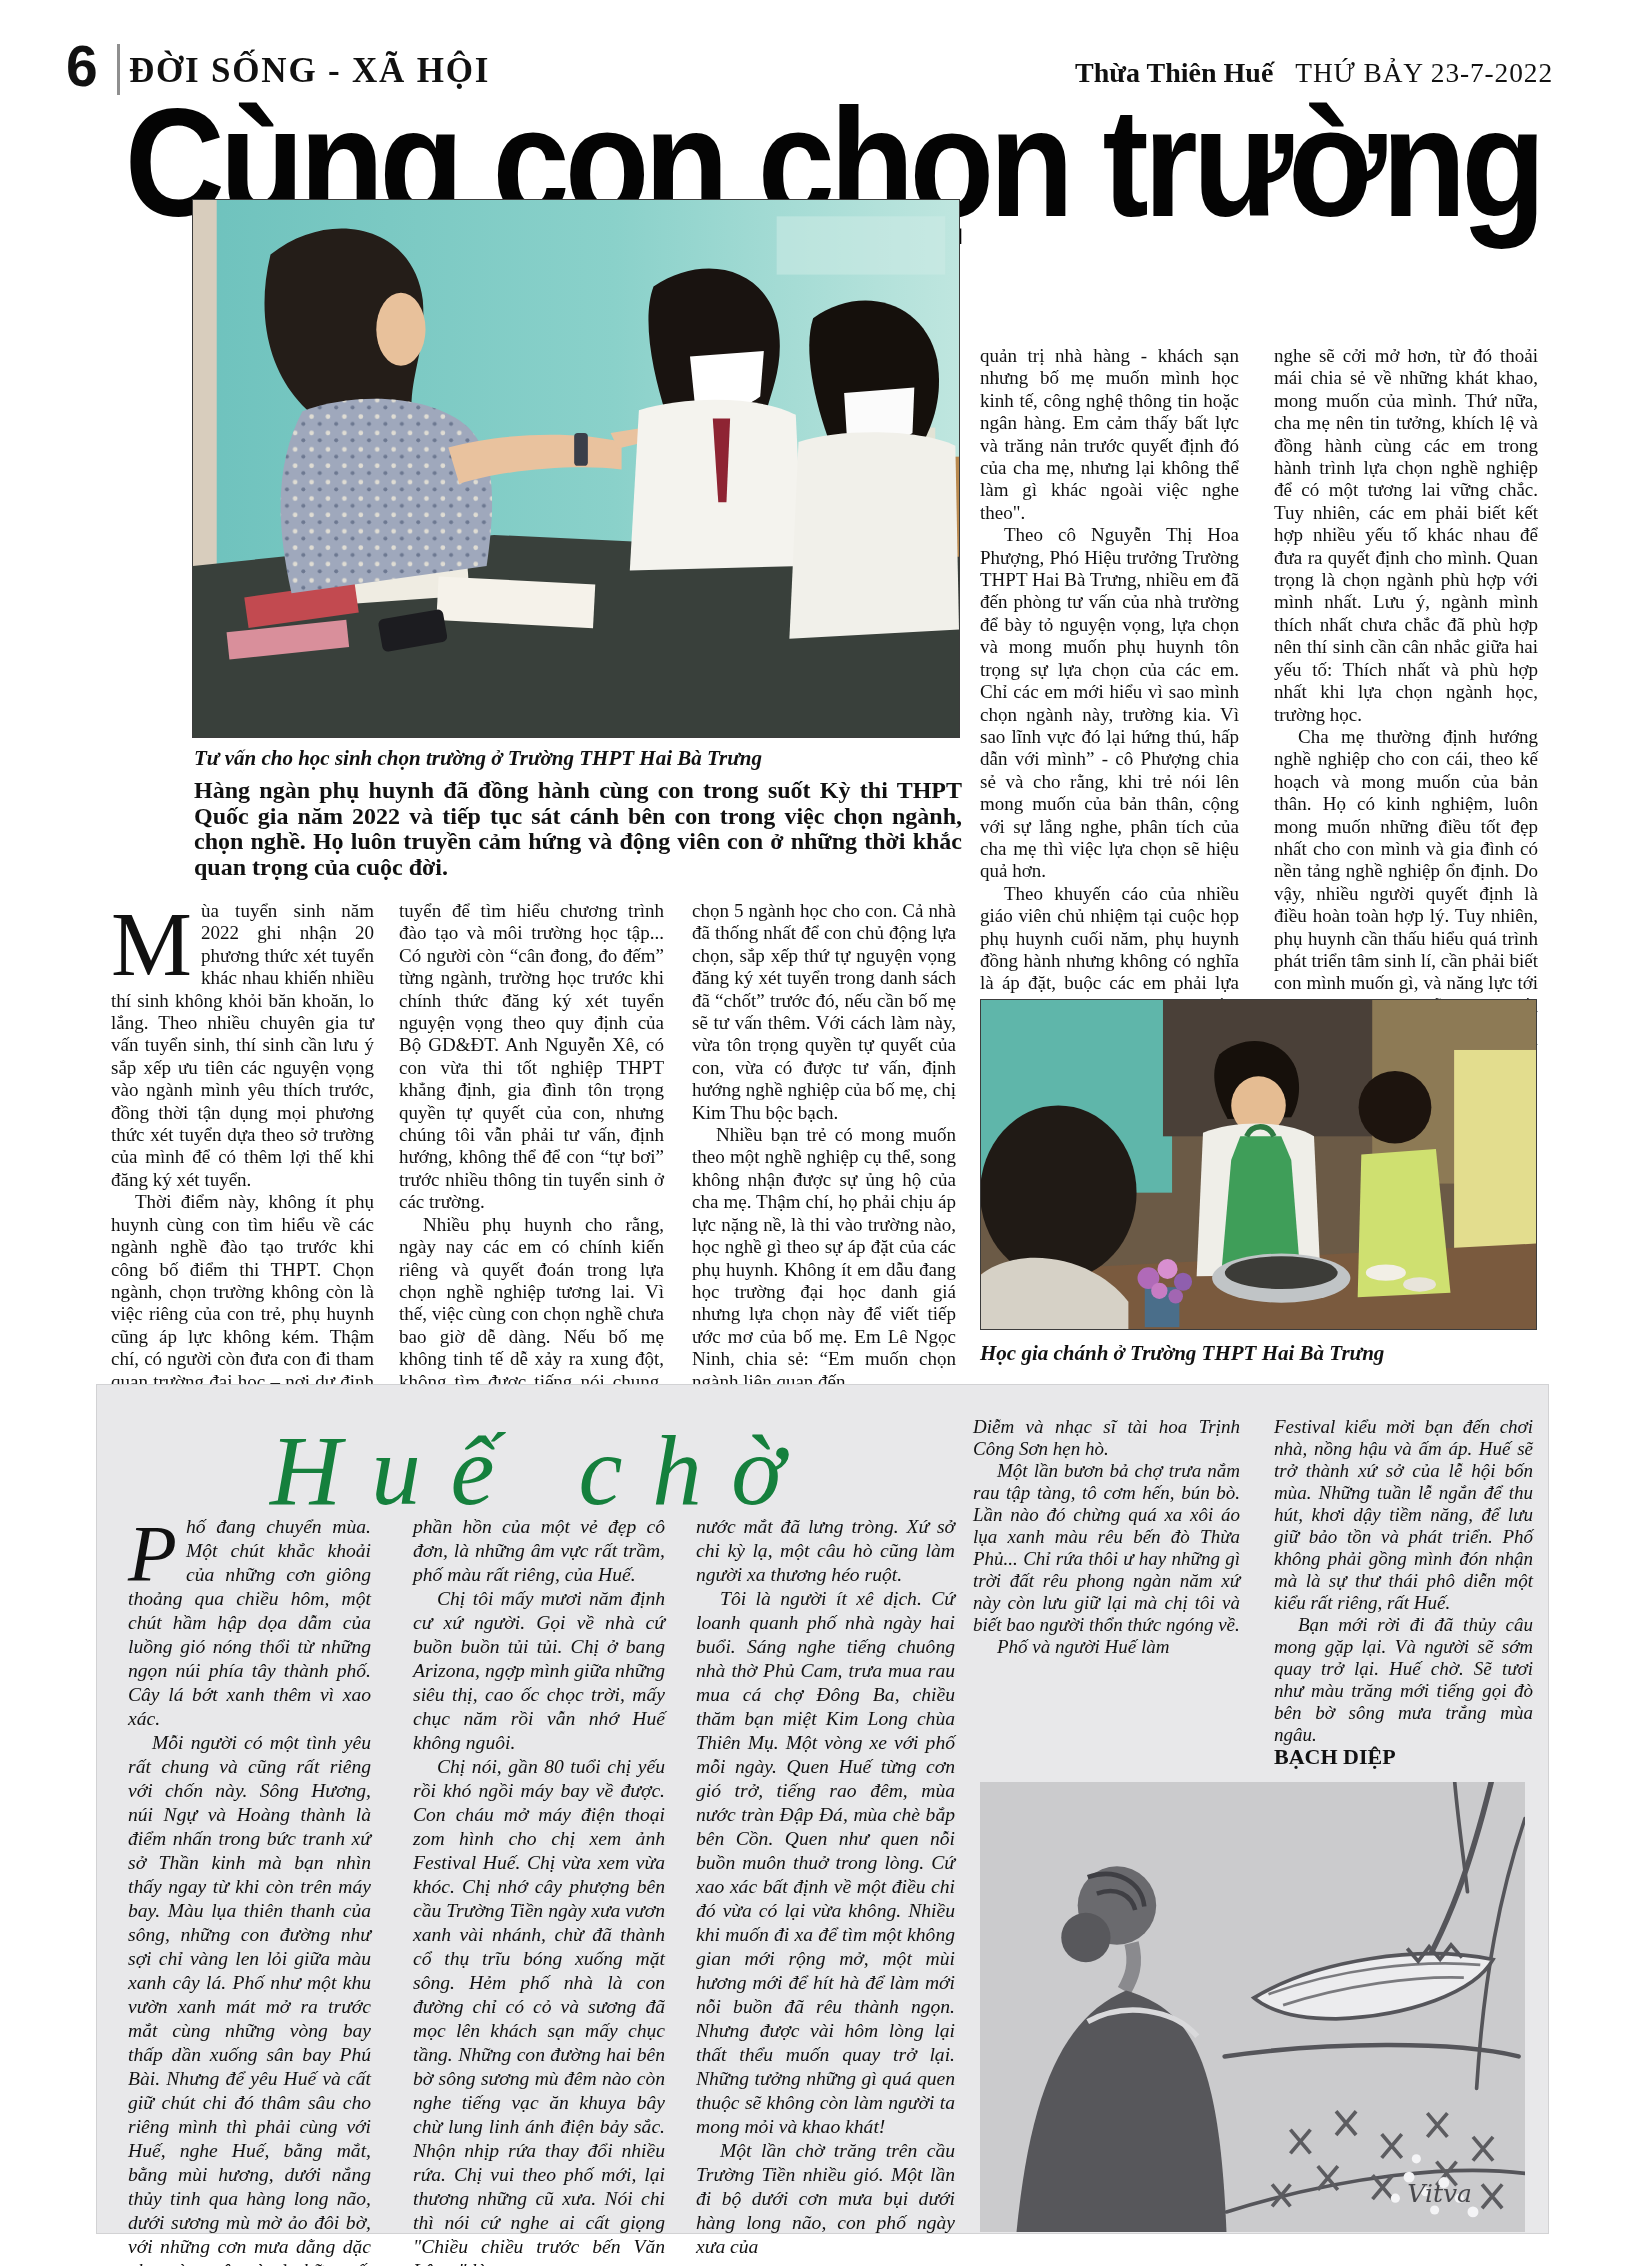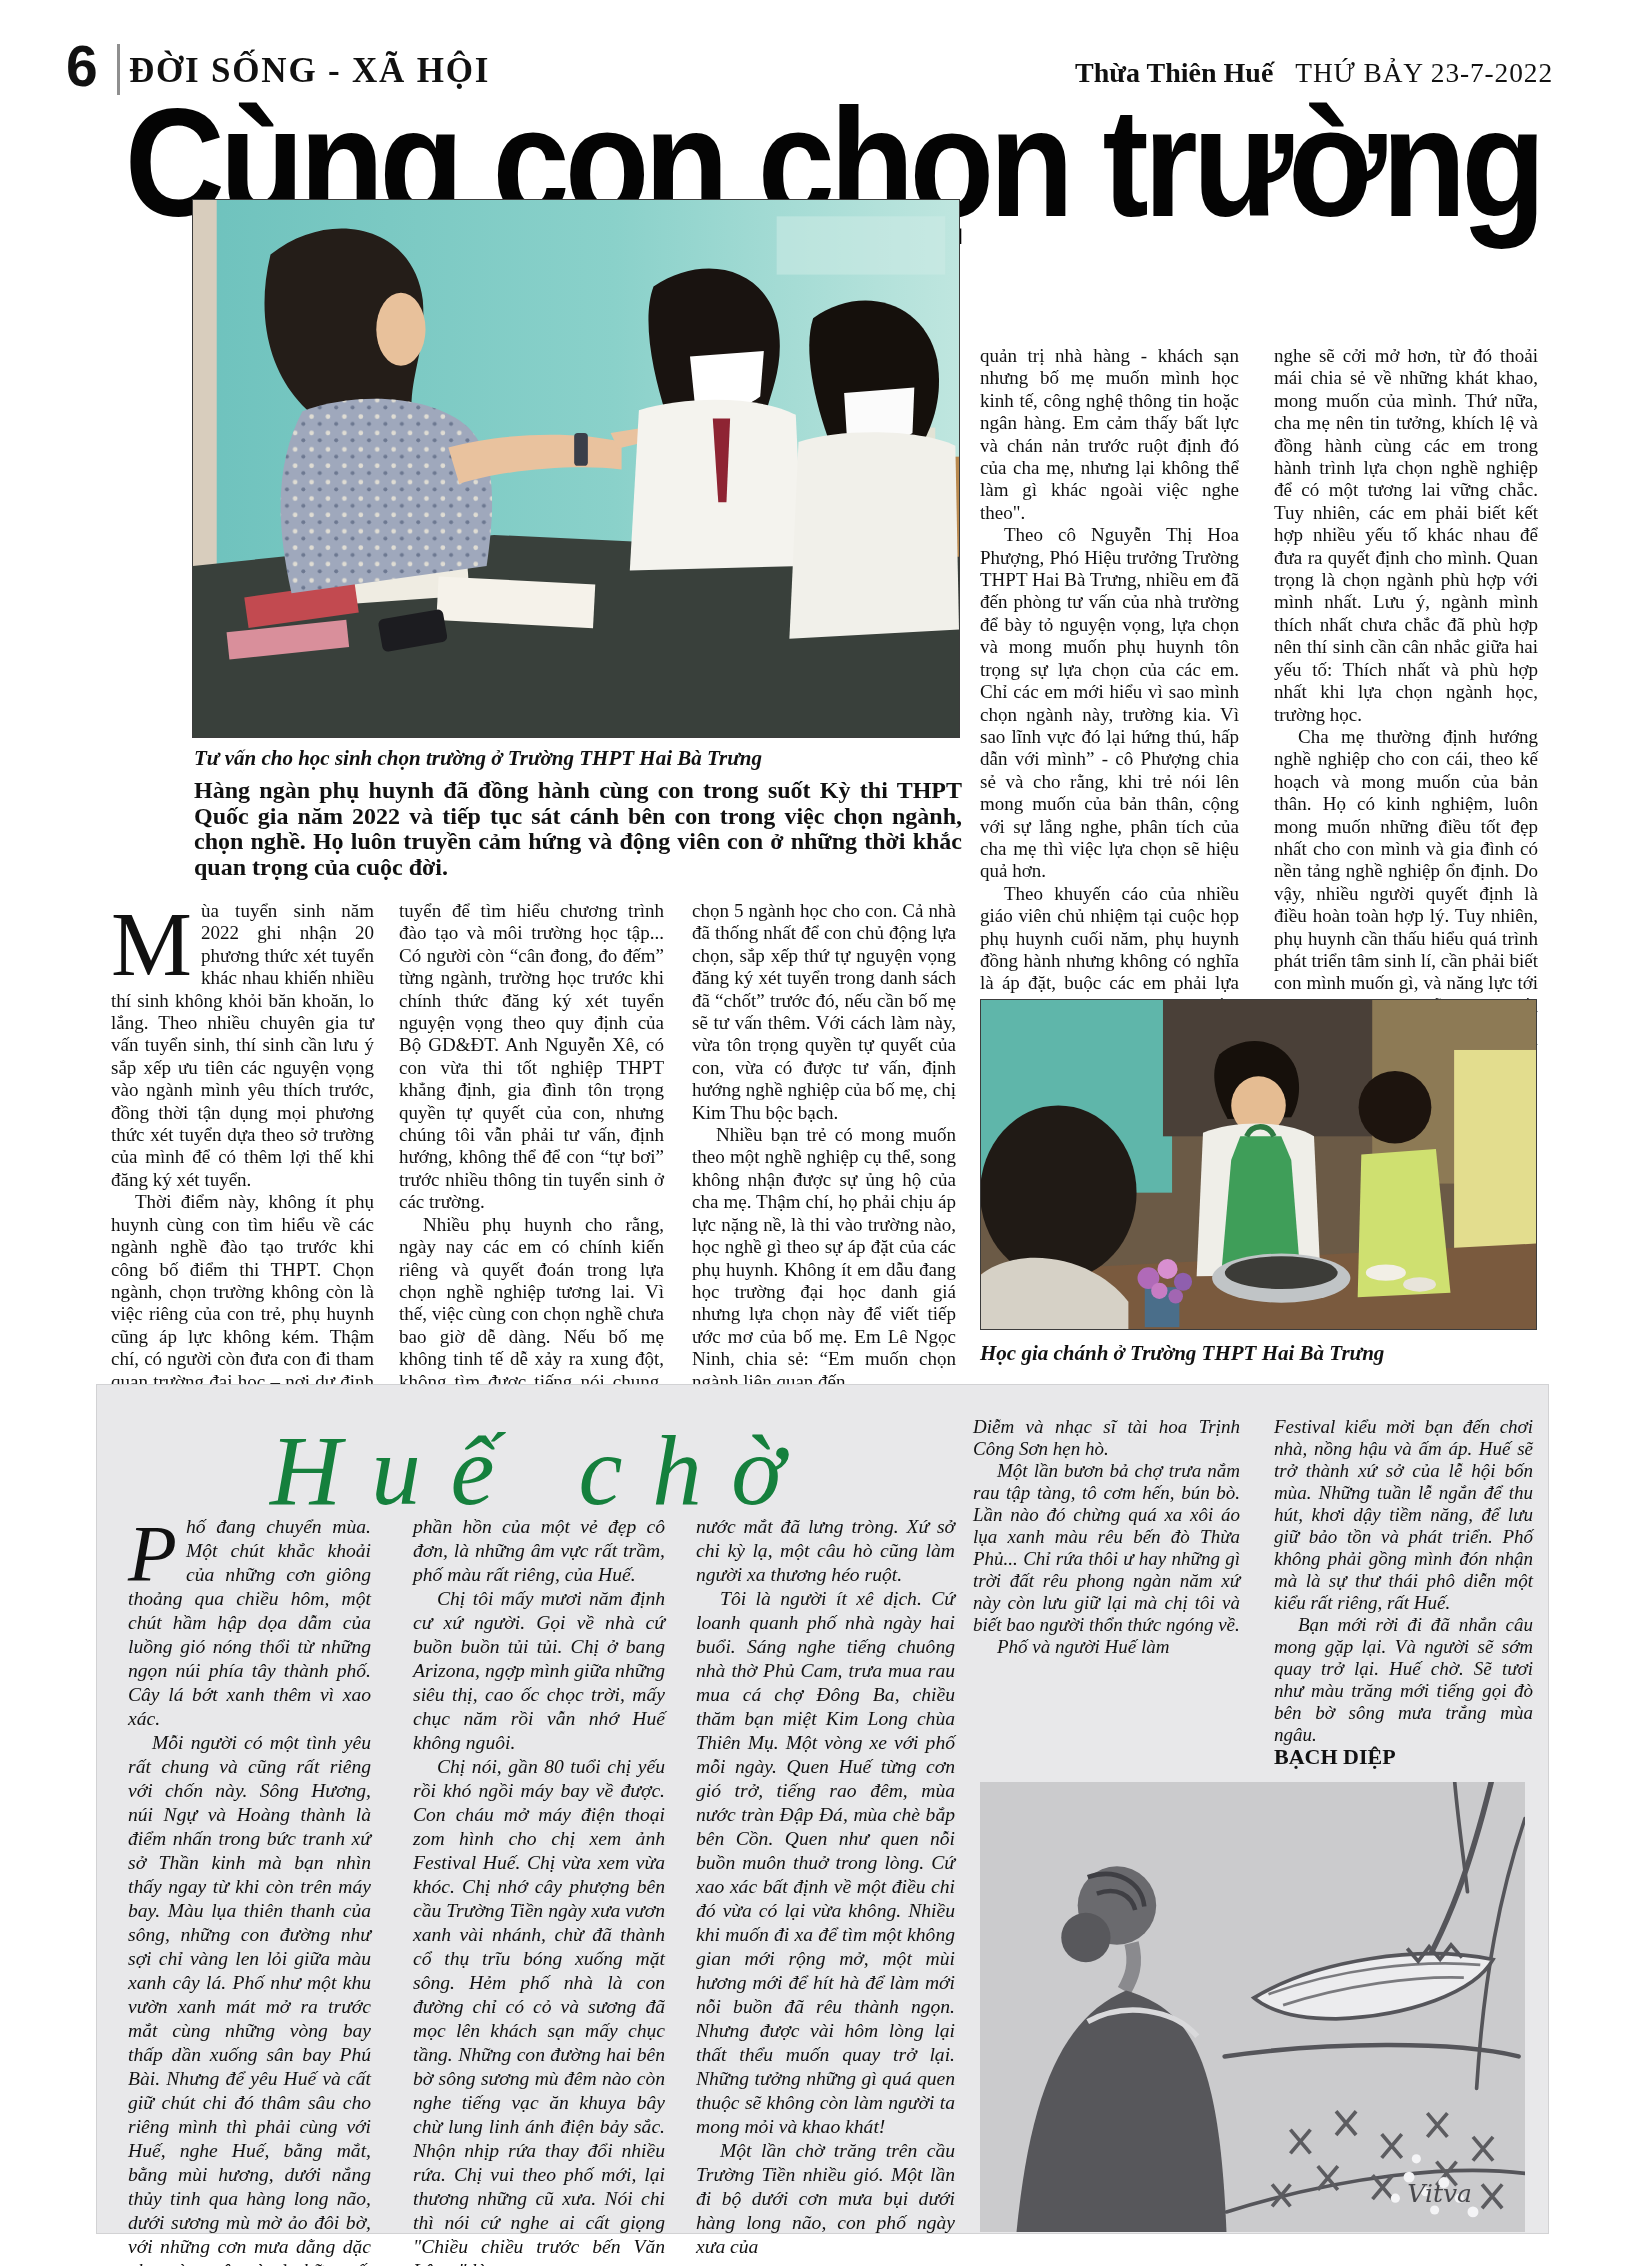--- a/index.html
+++ b/index.html
@@ -129,21 +129,21 @@
   </div>
   <div class="abs bcol" style="left:399px;top:900px;width:265px;">
     <p>tuyển để tìm hiểu chương trình đào tạo và môi trường học tập... Có người còn “cân đong, đo đếm” từng ngành, trường học trước khi chính thức đăng ký xét tuyển nguyện vọng theo quy định của Bộ GD&amp;ĐT. Anh Nguyễn Xê, có con vừa thi tốt nghiệp THPT khẳng định, gia đình tôn trọng quyền tự quyết của con, nhưng chúng tôi vẫn phải tư vấn, định hướng, không thể để con “tự bơi” trước nhiều thông tin tuyển sinh ở các trường.</p>
     <p class="ind">Nhiều phụ huynh cho rằng, ngày nay các em có chính kiến riêng và quyết đoán trong lựa chọn nghề nghiệp tương lai. Vì thế, việc cùng con chọn nghề chưa bao giờ dễ dàng. Nếu bố mẹ không tinh tế dễ xảy ra xung đột, không tìm được tiếng nói chung. “Chúng tôi</p>
   </div>
   <div class="abs bcol" style="left:692px;top:900px;width:264px;">
     <p>chọn 5 ngành học cho con. Cả nhà đã thống nhất để con chủ động lựa chọn, sắp xếp thứ tự nguyện vọng đăng ký xét tuyển trong danh sách đã “chốt” trước đó, nếu cần bố mẹ sẽ tư vấn thêm. Với cách làm này, vừa tôn trọng quyền tự quyết của con, vừa có được tư vấn, định hướng nghề nghiệp của bố mẹ, chị Kim Thu bộc bạch.</p>
     <p class="ind">Nhiều bạn trẻ có mong muốn theo một nghề nghiệp cụ thể, song không nhận được sự ủng hộ của cha mẹ. Thậm chí, họ phải chịu áp lực nặng nề, là thi vào trường nào, học nghề gì theo sự áp đặt của các phụ huynh. Không ít em dẫu đang học trường đại học danh giá nhưng lựa chọn này để viết tiếp ước mơ của bố mẹ. Em Lê Ngọc Ninh, chia sẻ: “Em muốn chọn ngành liên quan đến</p>
   </div>
   <div class="abs bcol" style="left:980px;top:345px;width:259px;">
-    <p>quản trị nhà hàng - khách sạn nhưng bố mẹ muốn mình học kinh tế, công nghệ thông tin hoặc ngân hàng. Em cảm thấy bất lực và chán nản trước ruột định đó của cha mẹ, nhưng lại không thể làm gì khác ngoài việc nghe theo".</p>
+    <p>quản trị nhà hàng - khách sạn nhưng bố mẹ muốn mình học kinh tế, công nghệ thông tin hoặc ngân hàng. Em cảm thấy bất lực và trăng nản trước quyết định đó của cha mẹ, nhưng lại không thể làm gì khác ngoài việc nghe theo".</p>
     <p class="ind">Theo cô Nguyễn Thị Hoa Phượng, Phó Hiệu trưởng Trường THPT Hai Bà Trưng, nhiều em đã đến phòng tư vấn của nhà trường để bày tỏ nguyện vọng, lựa chọn và mong muốn phụ huynh tôn trọng sự lựa chọn của các em. Chỉ các em mới hiểu vì sao mình chọn ngành này, trường kia. Vì sao lĩnh vực đó lại hứng thú, hấp dẫn với mình” - cô Phượng chia sẻ và cho rằng, khi trẻ nói lên mong muốn của bản thân, cộng với sự lắng nghe, phân tích của cha mẹ thì việc lựa chọn sẽ hiệu quả hơn.</p>
     <p class="ind">Theo khuyến cáo của nhiều giáo viên chủ nhiệm tại cuộc họp phụ huynh cuối năm, phụ huynh đồng hành nhưng không có nghĩa là áp đặt, buộc các em phải lựa chọn theo ý mình. Cha mẹ cần nắm được một số “bí quyết” để có thể cùng trẻ chọn nghề. Hãy bắt đầu bằng sự kết nối. Khi các em được tôn trọng và lắng</p>
   </div>
   <div class="abs bcol" style="left:1274px;top:345px;width:264px;">
     <p>nghe sẽ cởi mở hơn, từ đó thoải mái chia sẻ về những khát khao, mong muốn của mình. Thứ nữa, cha mẹ nên tin tưởng, khích lệ và đồng hành cùng các em trong hành trình lựa chọn nghề nghiệp để có một tương lai vững chắc. Tuy nhiên, các em phải biết kết hợp nhiều yếu tố khác nhau để đưa ra quyết định cho mình. Quan trọng là chọn ngành phù hợp với mình nhất. Lưu ý, ngành mình thích nhất chưa chắc đã phù hợp nên thí sinh cần cân nhắc giữa hai yếu tố: Thích nhất và phù hợp nhất khi lựa chọn ngành học, trường học.</p>
     <p class="ind">Cha mẹ thường định hướng nghề nghiệp cho con cái, theo kế hoạch và mong muốn của bản thân. Họ có kinh nghiệm, luôn mong muốn những điều tốt đẹp nhất cho con mình và gia đình có nền tảng nghề nghiệp ổn định. Do vậy, nhiều người quyết định là điều hoàn toàn hợp lý. Tuy nhiên, phụ huynh cần thấu hiểu quá trình phát triển tâm sinh lí, cần phải biết con mình muốn gì, và năng lực tới đâu, từ đó hướng dẫn và tư vấn nghề nghiệp phù hợp cho con.</p>
     <p class="byline1"><span class="pre">Bài, ảnh:</span> <span class="name">HUẾ THU</span></p>
   </div>
 
   <div class="abs photo" style="left:980px;top:999px;width:557px;height:331px;">
@@ -207,21 +207,21 @@
     <p class="ind">Tôi là người ít xê dịch. Cứ loanh quanh phố nhà ngày hai buổi. Sáng nghe tiếng chuông nhà thờ Phủ Cam, trưa mua rau mua cá chợ Đông Ba, chiều thăm bạn miệt Kim Long chùa Thiên Mụ. Một vòng xe với phố mỗi ngày. Quen Huế từng cơn gió trở, tiếng rao đêm, mùa nước tràn Đập Đá, mùa chè bắp bên Cồn. Quen như quen nỗi buồn muôn thuở trong lòng. Cứ xao xác bất định về một điều chi đó vừa có lại vừa không. Nhiều khi muốn đi xa để tìm một không gian mới rộng mở, một mùi hương mới để hít hà để làm mới nỗi buồn đã rêu thành ngọn. Nhưng được vài hôm lòng lại thất thểu muốn quay trở lại. Những tưởng những gì quá quen thuộc sẽ không còn làm người ta mong mỏi và khao khát!</p>
     <p class="ind">Một lần chờ trăng trên cầu Trường Tiền nhiều gió. Một lần đi bộ dưới cơn mưa bụi dưới hàng long não, con phố ngày xưa của</p>
   </div>
   <div class="abs gcol tight" style="left:973px;top:1416px;width:267px;">
     <p>Diễm và nhạc sĩ tài hoa Trịnh Công Sơn hẹn hò.</p>
     <p class="ind">Một lần bươn bả chợ trưa nắm rau tập tàng, tô cơm hến, bún bò. Lần nào đó chừng quá xa xôi áo lụa xanh màu rêu bến đò Thừa Phủ... Chỉ rứa thôi ư hay những gì trời đất rêu phong ngàn năm xứ này còn lưu giữ lại mà chị tôi và biết bao người thổn thức ngóng về.</p>
     <p class="ind">Phố và người Huế làm</p>
   </div>
   <div class="abs gcol tight" style="left:1274px;top:1416px;width:259px;">
     <p>Festival kiểu mời bạn đến chơi nhà, nồng hậu và ấm áp. Huế sẽ trở thành xứ sở của lễ hội bốn mùa. Những tuần lễ ngắn để thu hút, khơi dậy tiềm năng, để lưu giữ bảo tồn và phát triển. Phố không phải gồng mình đón nhận mà là sự thư thái phô diễn một kiểu rất riêng, rất Huế.</p>
-    <p class="ind">Bạn mới rời đi đã nhắn câu mong gặp lại. Và người sẽ sớm quay trở lại. Huế chờ. Sẽ tươi như màu trăng mới tiếng gọi đò bên bờ sông mưa trắng mùa ngâu.</p>
+    <p class="ind">Bạn mới rời đi đã thủy câu mong gặp lại. Và người sẽ sớm quay trở lại. Huế chờ. Sẽ tươi như màu trăng mới tiếng gọi đò bên bờ sông mưa trắng mùa ngâu.</p>
     <p class="byline2">BẠCH DIỆP</p>
   </div>
 
   <div class="abs illus" style="left:980px;top:1782px;width:545px;height:450px;">
     <svg viewBox="0 0 597 492" preserveAspectRatio="none">
       <g stroke="#55555a" stroke-width="4" fill="none" stroke-linecap="round">
         <path d="M560,0 C540,80 515,160 468,232" stroke-width="6"></path>
         <path d="M597,40 C570,120 552,210 544,335"></path>
         <path d="M520,0 C524,45 530,85 534,120"></path>
         <path d="M268,300 C380,284 520,283 590,300" stroke-width="5"></path>

